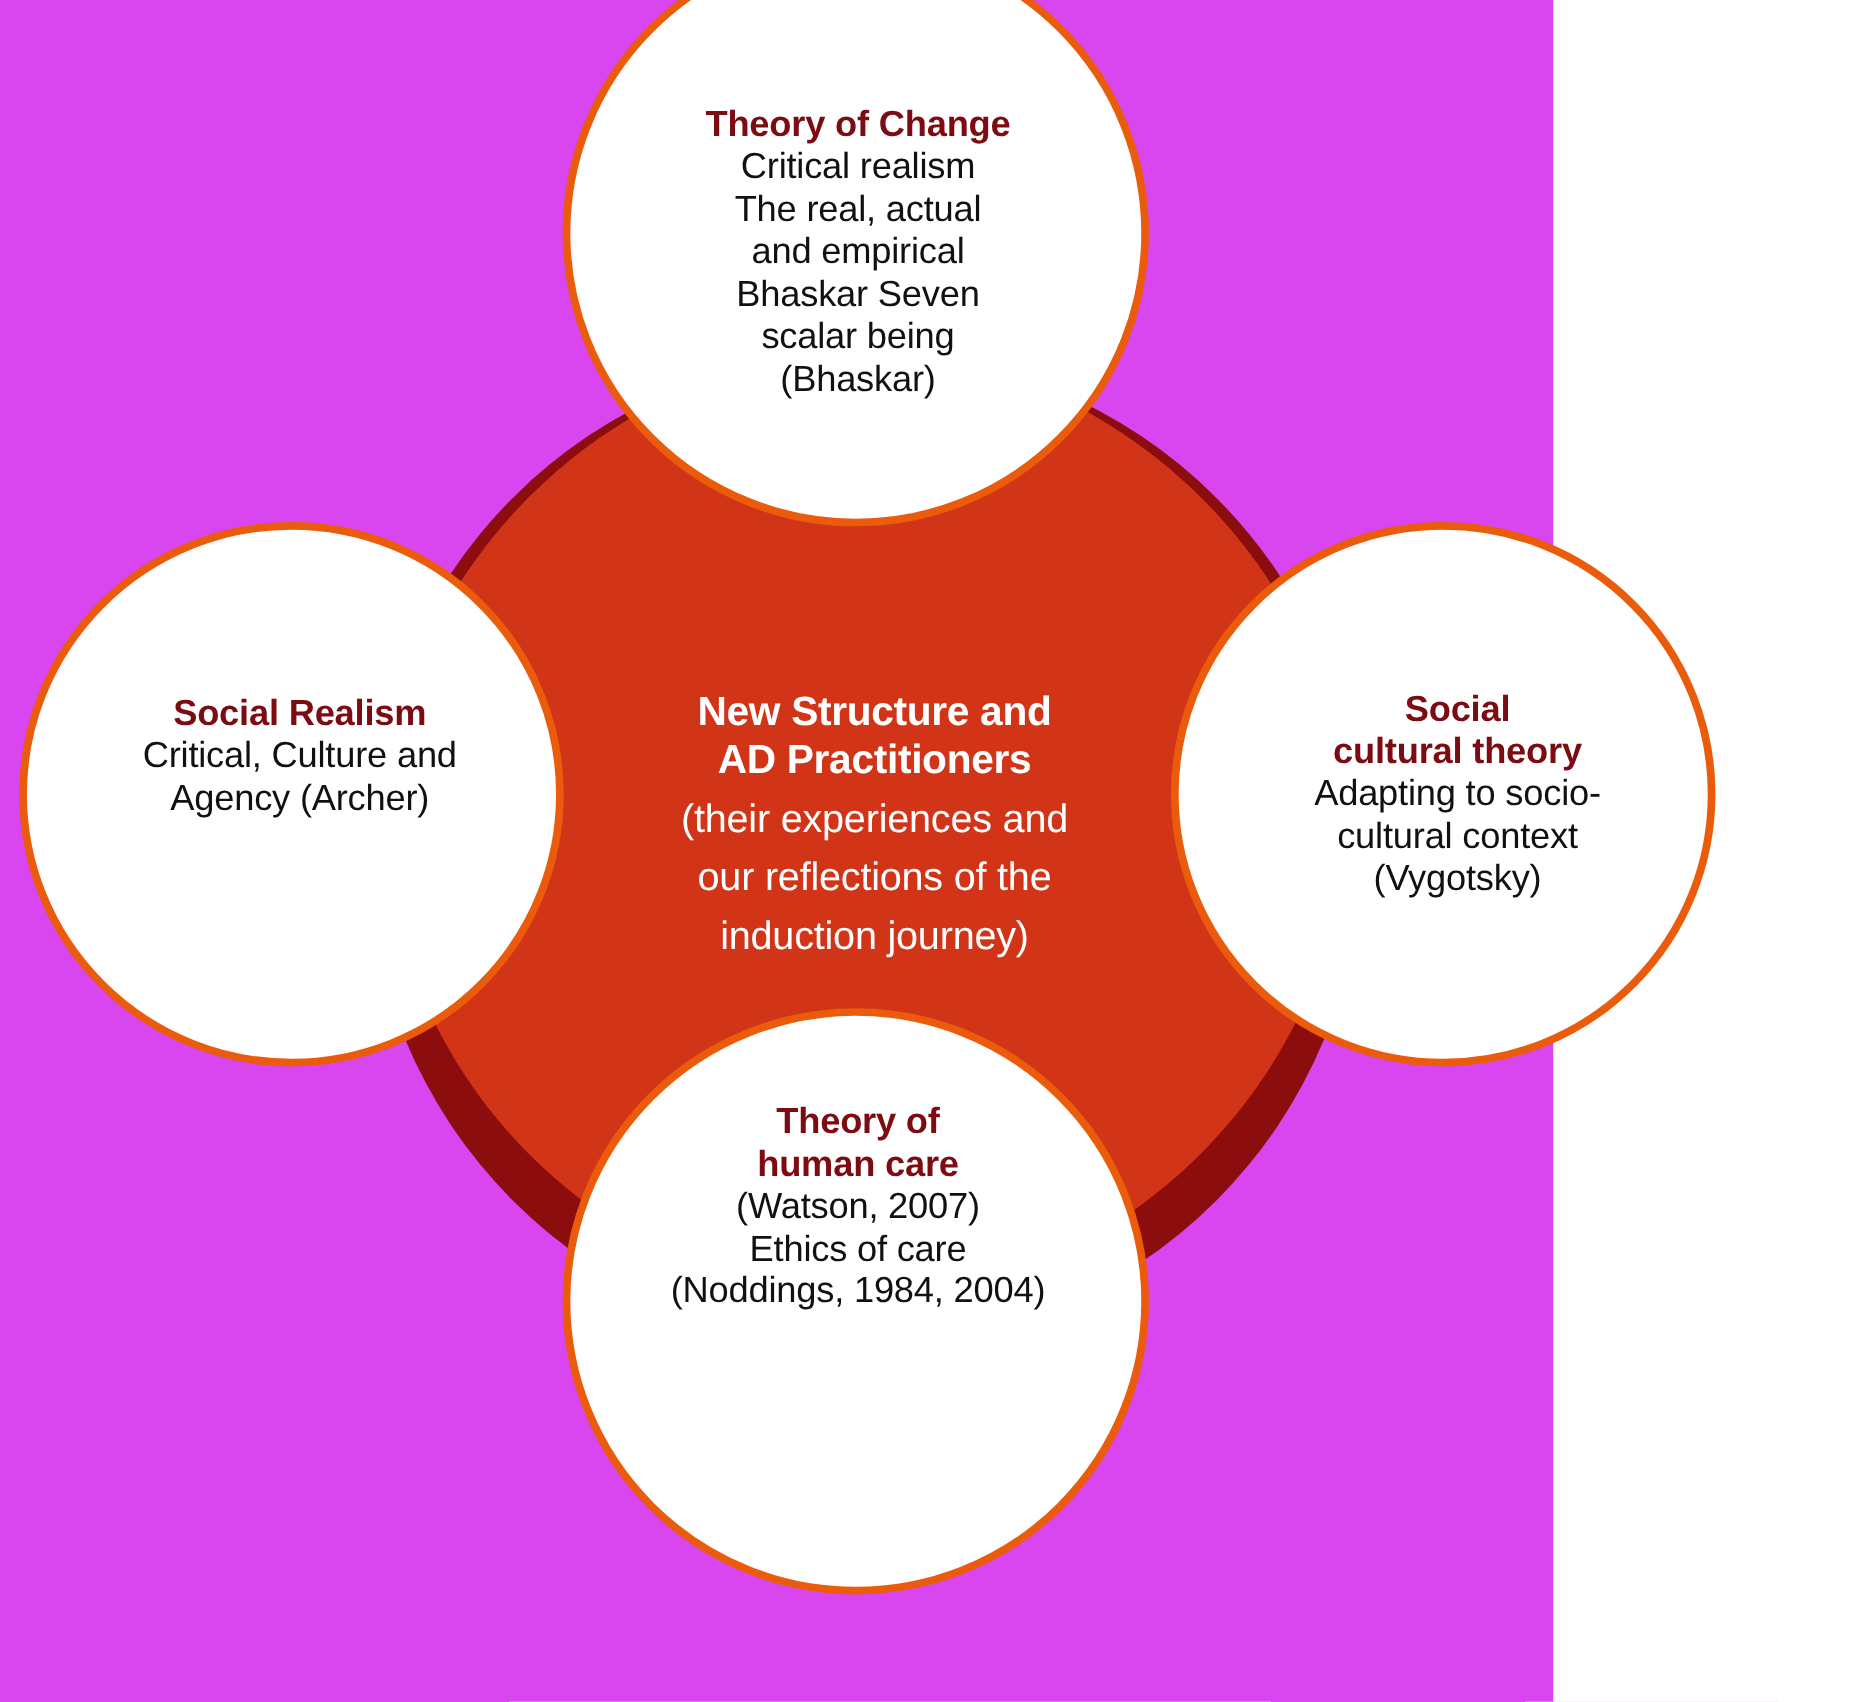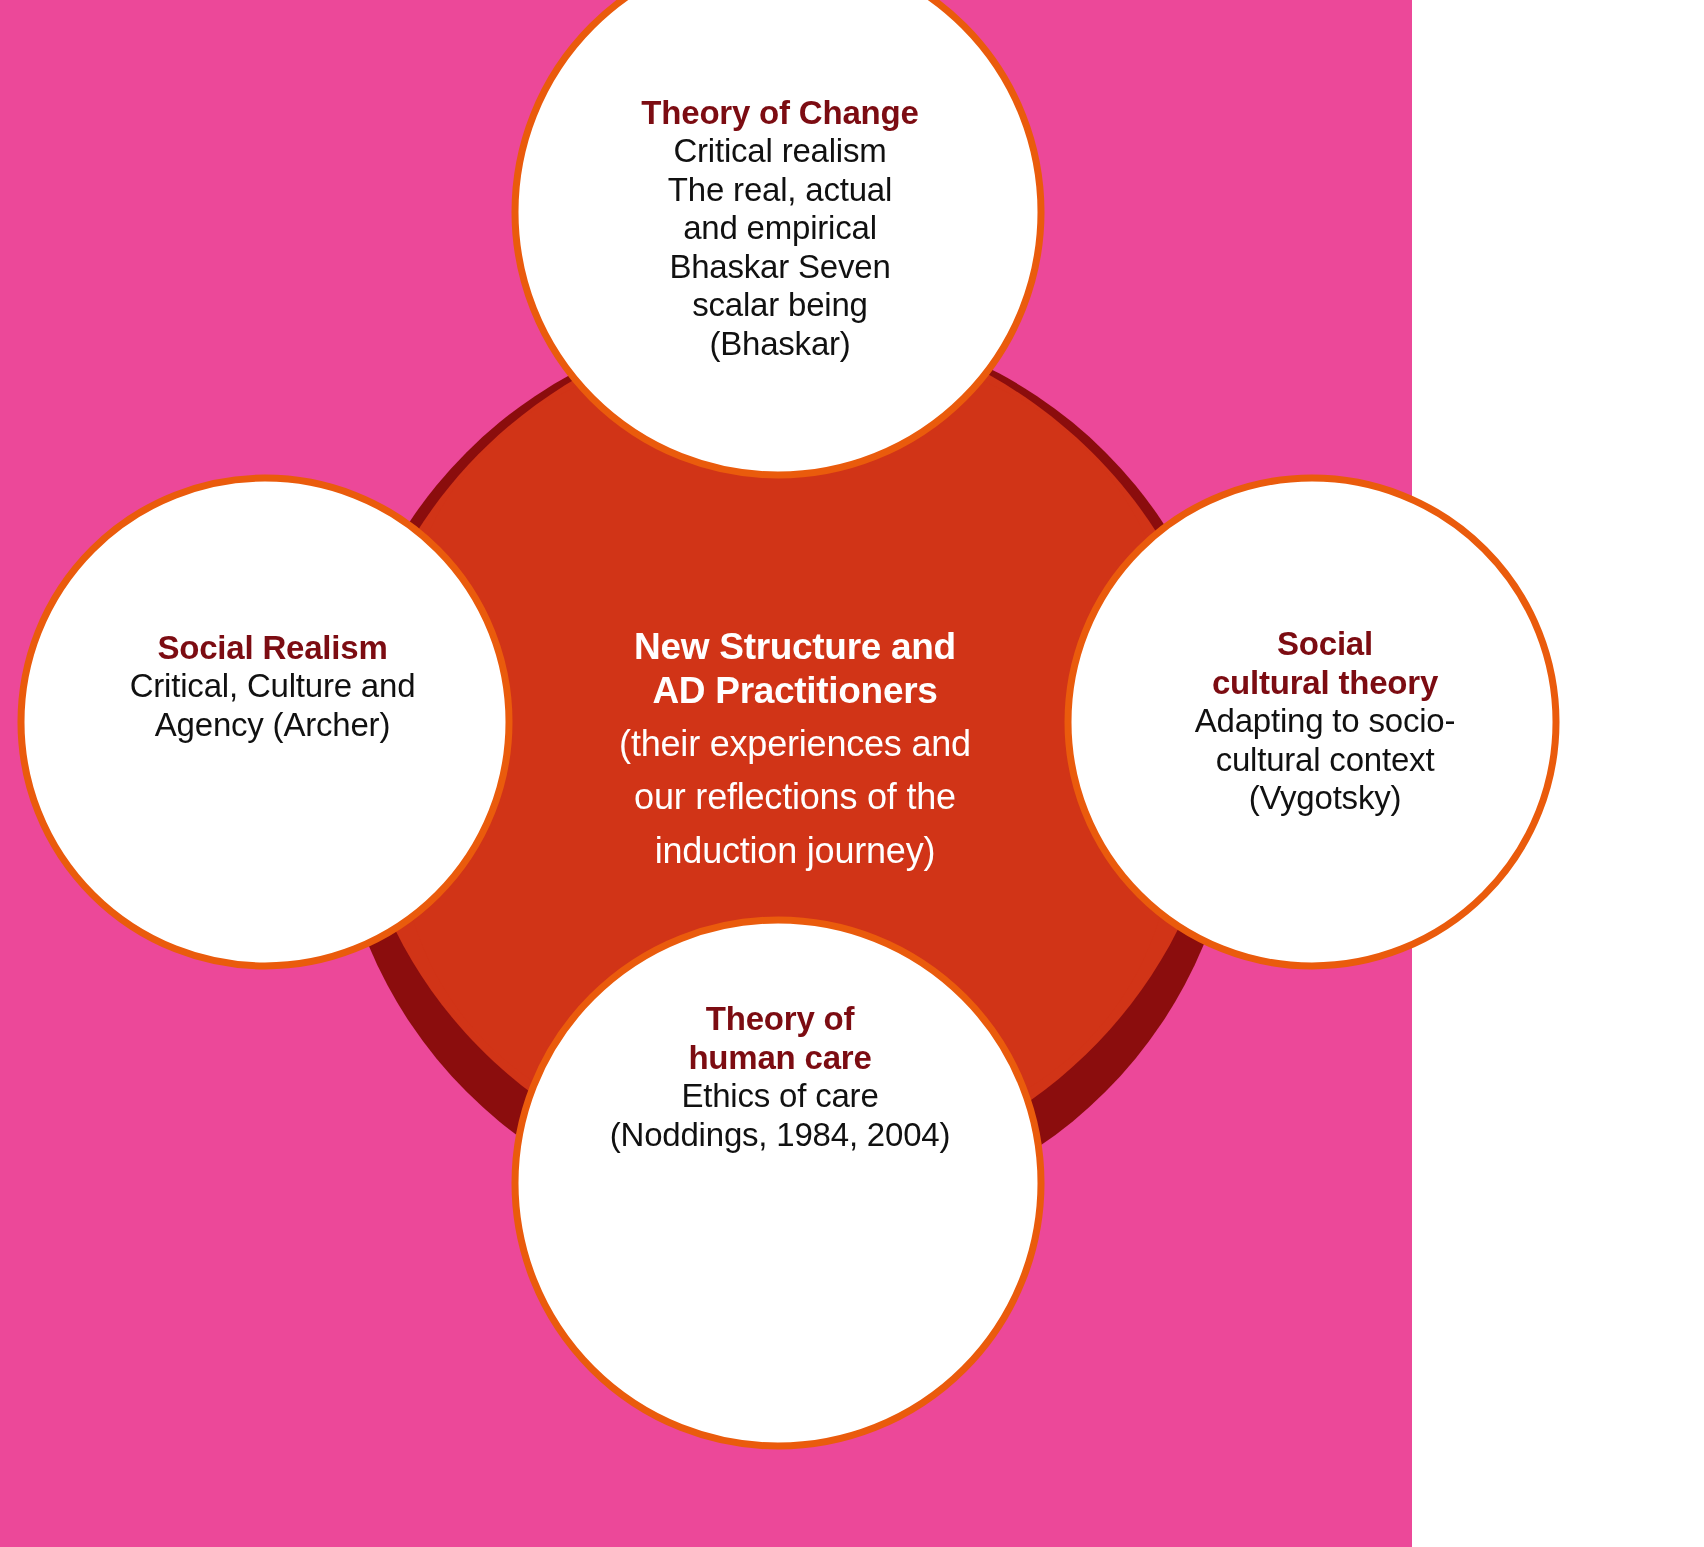--- a/index.html
+++ b/index.html
@@ -10,21 +10,21 @@
   body {
     width: 1704px;
     height: 1547px;
     overflow: hidden;
     font-family: "Liberation Sans", sans-serif;
   }
   #diagram-root {
     position: relative;
     width: 1412px;
     height: 1547px;
-    background: #ec4899;
+    background: #d946ef;
   }
   .layer-svg {
     position: absolute;
     top: 0;
     left: 0;
     width: 1704px;
     height: 1547px;
   }
 
   
@@ -184,17 +184,18 @@
     <span class="node-title">Social</span>
     <span class="node-title">cultural theory</span>
     <span class="node-body">Adapting to socio-</span>
     <span class="node-body">cultural context</span>
     <span class="node-body">(Vygotsky)</span>
   </div>
 
   <div class="node-text" id="bottom-text">
     <span class="node-title">Theory of</span>
     <span class="node-title">human care</span>
+    <span class="node-body">(Watson, 2007)</span>
     <span class="node-body">Ethics of care</span>
     <span class="node-body">(Noddings, 1984, 2004)</span>
   </div>
 
 </div>
 
 </body></html>

